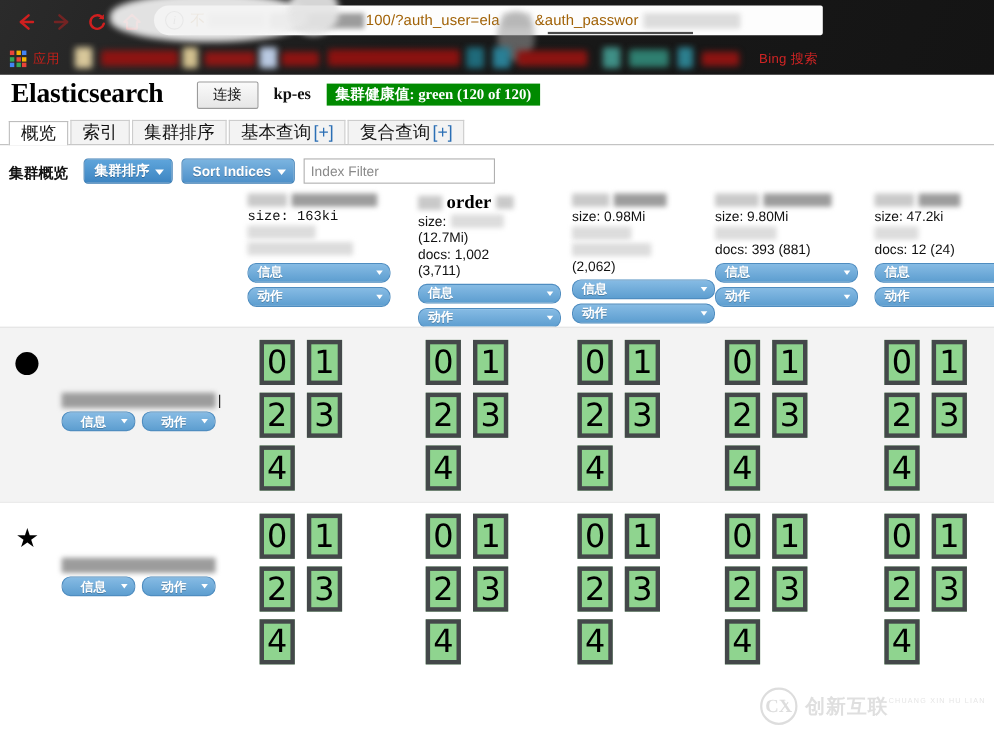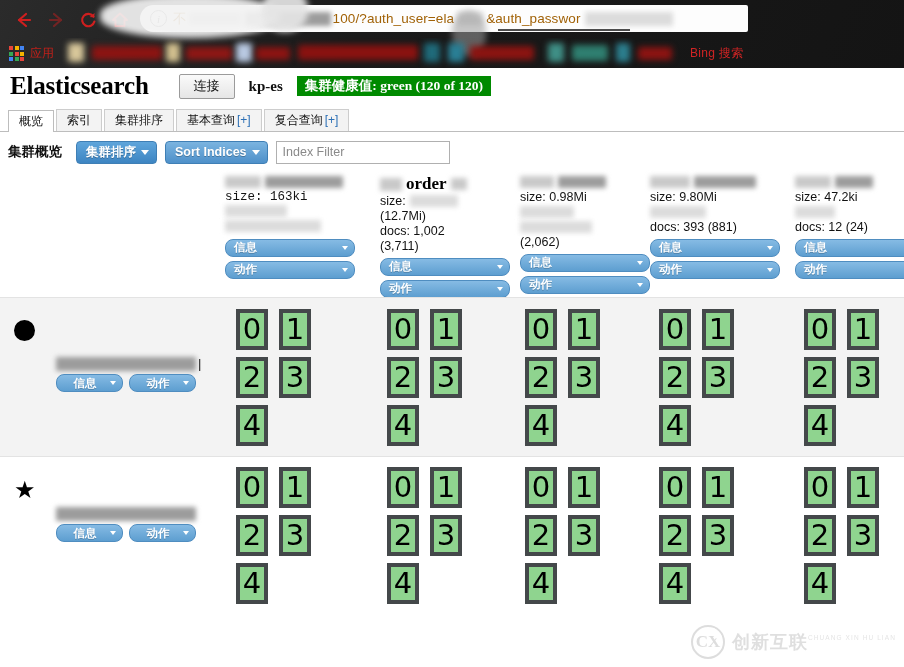--- a/index.html
+++ b/index.html
@@ -107,29 +107,29 @@
     font-size:13.5px;font-weight:bold;display:flex;align-items:center;padding:0 8px;
     font-family:"Liberation Serif","DejaVu Serif",serif;
   }
 
   .tabs{
     position:relative;height:24px;margin-top:3px;padding-left:8px;
     display:flex;align-items:flex-end;gap:0;
     border-bottom:1px solid #bdbdbd;
   }
   .tab{
-    font-size:12px;color:#111;padding:3px 10px 3px 10px;line-height:15px;
+    font-size:16px;color:#111;padding:3px 10px 3px 10px;line-height:15px;
     border:1px solid #cdcdcd;border-bottom:none;background:#f3f3f3;margin-right:2px;
     cursor:pointer;white-space:nowrap;
   }
   .tab.active{background:#fff;border-color:#bdbdbd;position:relative;top:1px;}
   .tab .plus{color:#2b6fb5;margin-left:2px;}
 
   .toolbar{
-    height:30px;display:flex;align-items:center;padding:5px 0 0 8px;gap:8px;
+    height:30px;display:flex;align-items:flex-end;padding:5px 0 0 8px;gap:8px;
   }
   .tb-title{font-size:13.5px;font-weight:bold;color:#111;margin-right:6px;white-space:nowrap;}
   .btn-blue{
     height:21px;padding:0 20px 0 9px;border-radius:4px;position:relative;
     background:linear-gradient(#7bb4e0,#4e90c9);
     border:1px solid #3f7fb5;color:#fff;font-size:12.5px;font-weight:bold;
     display:flex;align-items:center;cursor:pointer;white-space:nowrap;
     text-shadow:0 1px 0 rgba(0,0,0,.25);
   }
   .btn-blue.sel{background:linear-gradient(#5fa5db,#3d85c2);}

